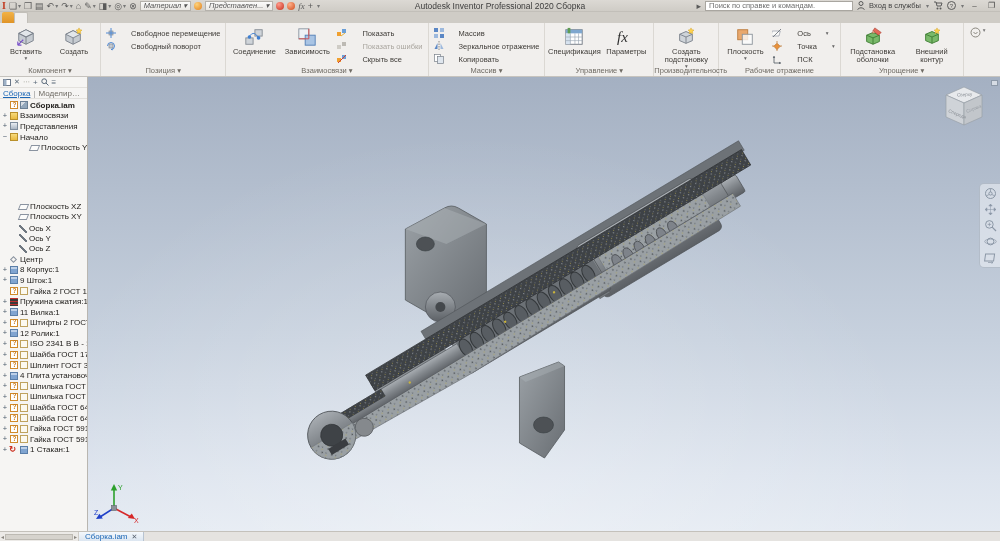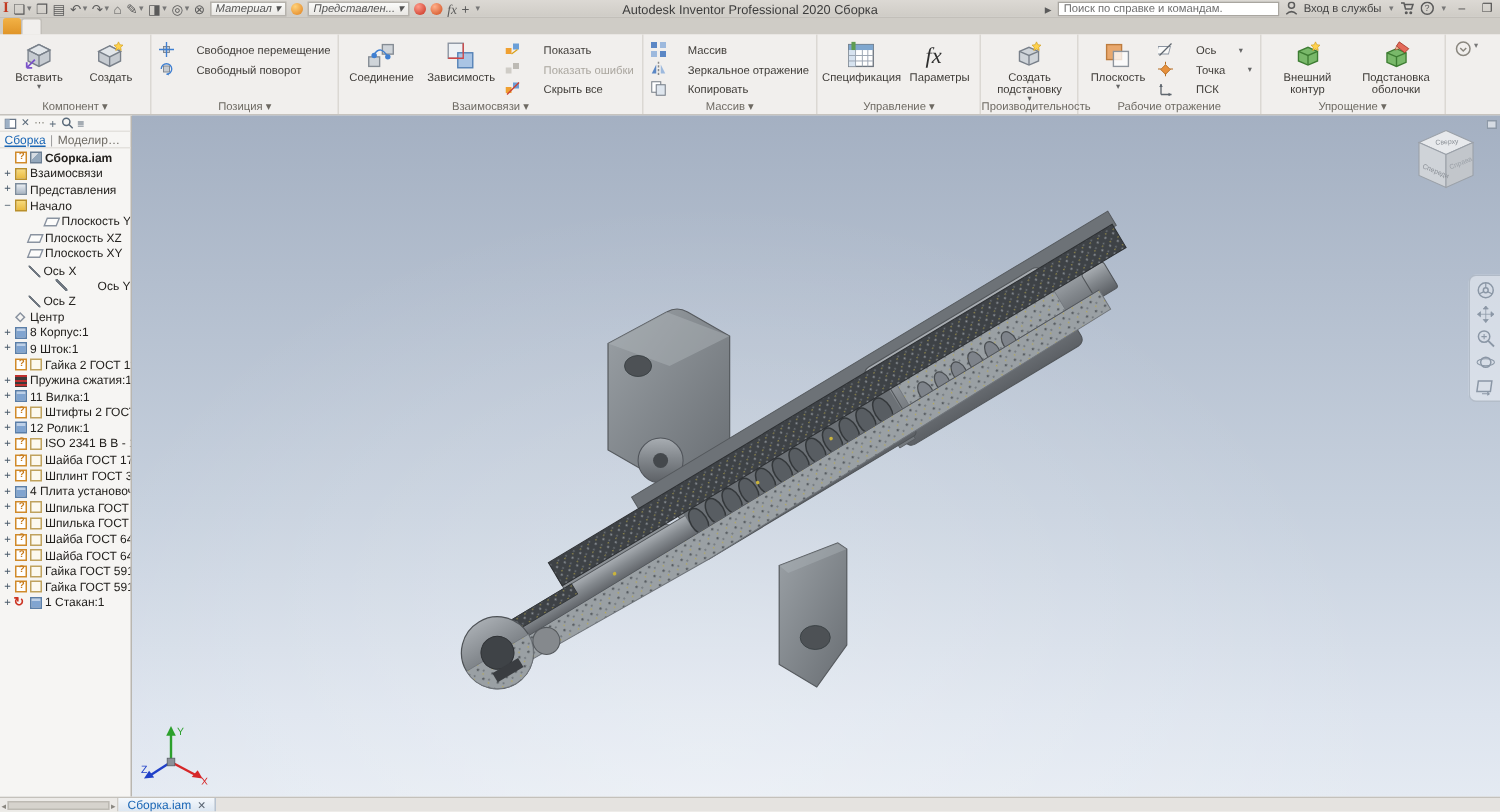--- a/index.html
+++ b/index.html
@@ -381,42 +381,42 @@
             </svg>
           <span>ПСК</span>
         </div>
       </div>
     </div>
     <div class="rlabel">Рабочие отражение</div>
   </div>
 
   <div class="rgroup">
     <div class="rbody">
-      <div class="bigbtn" style="width:56px">
-        <span class="bicon">
-          <svg width="20" height="20" viewBox="0 0 22 22">
-              <path d="M4 8 L11 5 L18 8 V15 L11 18 L4 15 Z" fill="#79b96a" stroke="#3e7d33"></path>
-              <path d="M4 8 L11 11 L18 8" fill="none" stroke="#3e7d33"></path>
-              <path d="M11 11 V18" stroke="#3e7d33"></path>
-              <path d="M16.5 1 l1 2.1 2.3.3 -1.7 1.6 .4 2.3 -2-1.1 -2 1.1 .4-2.3 -1.7-1.6 2.3-.3 Z" fill="#ffd24d" stroke="#d19f1f" stroke-width=".5"></path>
-            </svg>
-        </span>
-        <span>Внешний контур</span>
-      </div>
       <div class="bigbtn" style="width:58px">
         <span class="bicon">
           <svg width="20" height="20" viewBox="0 0 22 22">
               <path d="M4 9 L11 6 L18 9 V16 L11 19 L4 16 Z" fill="#79b96a" stroke="#3e7d33"></path>
               <path d="M4 9 L11 12 L18 9" fill="none" stroke="#3e7d33"></path>
               <path d="M11 12 V19" stroke="#3e7d33"></path>
               <path d="M13 1 L20 6 L17 9 L11 4 Z" fill="#e46a5a" stroke="#a23325" stroke-width=".6"></path>
               <path d="M11 4 L10 7 L13 6 Z" fill="#f0c9a0" stroke="#a23325" stroke-width=".4"></path>
             </svg>
         </span>
         <span>Подстановка оболочки</span>
+      </div>
+      <div class="bigbtn" style="width:56px">
+        <span class="bicon">
+          <svg width="20" height="20" viewBox="0 0 22 22">
+              <path d="M4 8 L11 5 L18 8 V15 L11 18 L4 15 Z" fill="#79b96a" stroke="#3e7d33"></path>
+              <path d="M4 8 L11 11 L18 8" fill="none" stroke="#3e7d33"></path>
+              <path d="M11 11 V18" stroke="#3e7d33"></path>
+              <path d="M16.5 1 l1 2.1 2.3.3 -1.7 1.6 .4 2.3 -2-1.1 -2 1.1 .4-2.3 -1.7-1.6 2.3-.3 Z" fill="#ffd24d" stroke="#d19f1f" stroke-width=".5"></path>
+            </svg>
+        </span>
+        <span>Внешний контур</span>
       </div>
     </div>
     <div class="rlabel">Упрощение ▾</div>
   </div>
 
   <div class="ribbon-collapse">
     <svg width="11" height="11" viewBox="0 0 11 11">
         <circle cx="5.5" cy="5.5" r="4.5" fill="none" stroke="#8a877f"></circle>
         <path d="M3.5 5 L5.5 7 L7.5 5" fill="none" stroke="#8a877f"></path>
       </svg>
@@ -471,39 +471,39 @@
 
           <span class="ticon i-folder"></span>
           <span class="tlabel">Начало</span>
         </div>
         <div class="trow" style="padding-left: 22px;">
           <span class="exp"></span>
 
           <span class="ticon i-plane"></span>
           <span class="tlabel">Плоскость YZ</span>
         </div>
-        <div class="trow" style="padding-left: 11px;">
+        <div class="trow" style="padding-left: 11px; margin-top: 48px;">
           <span class="exp"></span>
 
           <span class="ticon i-plane"></span>
           <span class="tlabel">Плоскость XZ</span>
         </div>
         <div class="trow" style="padding-left: 11px;">
           <span class="exp"></span>
 
           <span class="ticon i-plane"></span>
           <span class="tlabel">Плоскость XY</span>
         </div>
         <div class="trow" style="padding-left: 11px; align-items: flex-end;">
           <span class="exp"></span>
 
           <span class="ticon i-axis"></span>
           <span class="tlabel">Ось X</span>
         </div>
-        <div class="trow" style="padding-left: 11px; justify-content: space-between;">
+        <div class="trow" style="padding-left: 11px;">
           <span class="exp"></span>
 
           <span class="ticon i-axis"></span>
           <span class="tlabel">Ось Y</span>
         </div>
         <div class="trow" style="padding-left: 11px;">
           <span class="exp"></span>
 
           <span class="ticon i-axis"></span>
           <span class="tlabel">Ось Z</span>

